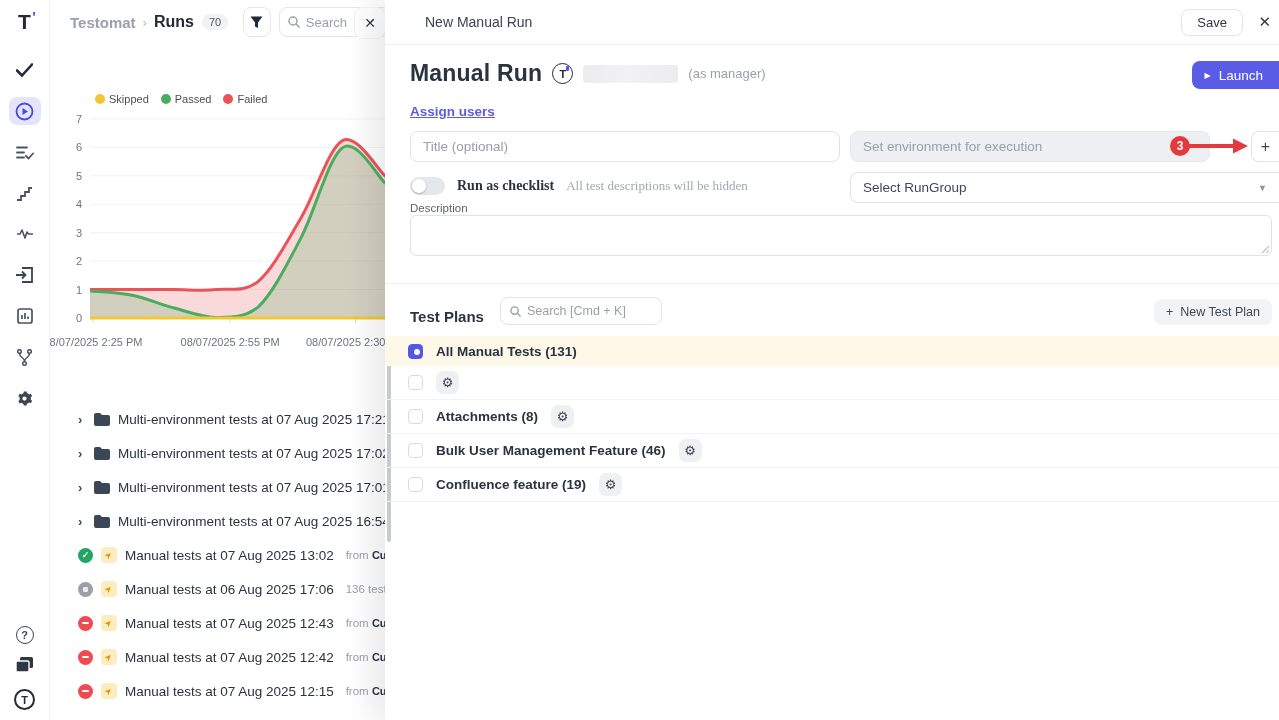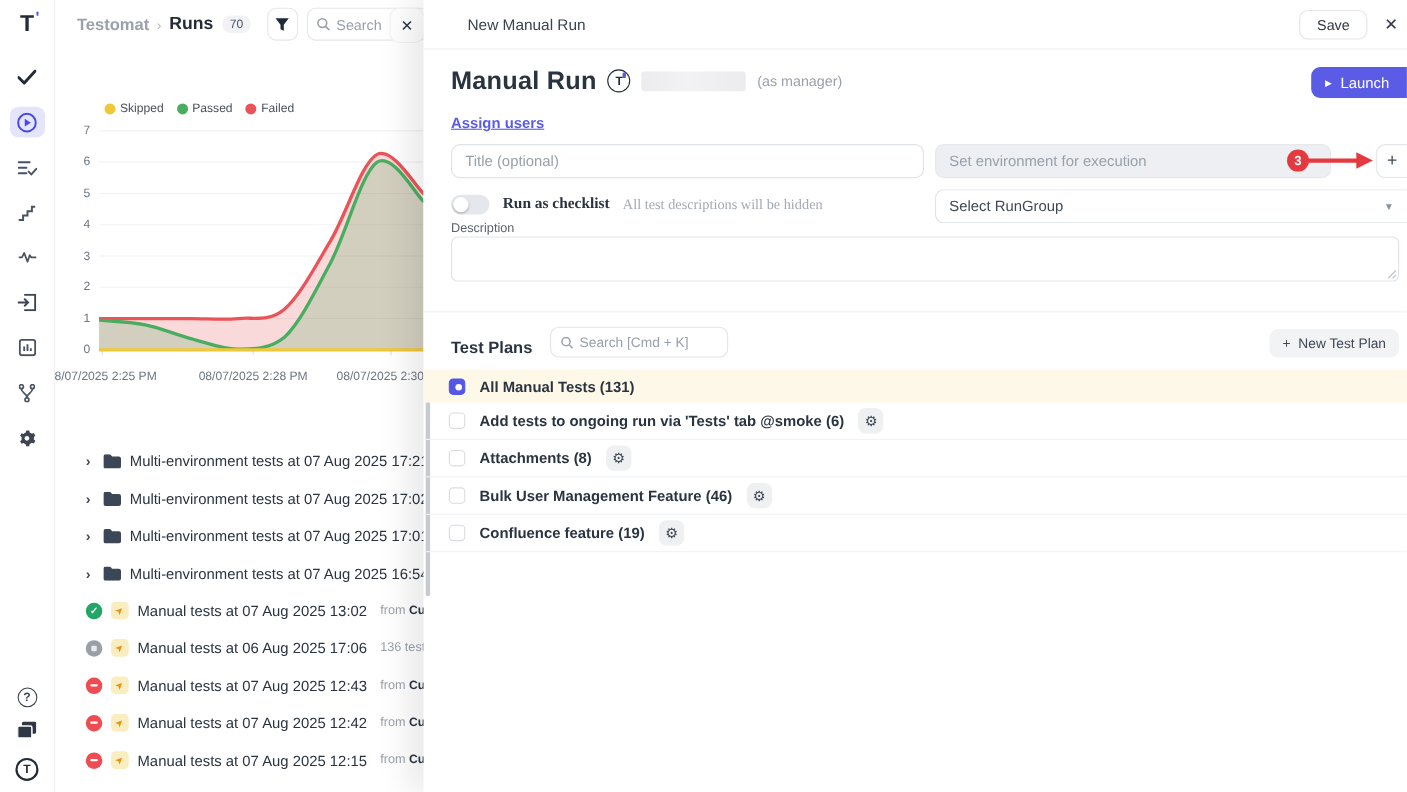--- a/index.html
+++ b/index.html
@@ -287,21 +287,21 @@
         <line x1="265.5" x2="265.5" y1="204" y2="209" stroke="#d9dce1" stroke-width="1"></line>
         <path d="M0,175.57142857142858C7.023809523809523,175.57142857142858,28.095238095238095,175.57142857142858,42.14285714285714,175.57142857142858C56.19047619047618,175.57142857142858,70.23809523809523,175.57142857142858,84.28571428571428,175.57142857142858C98.33333333333333,175.57142857142858,112.38095238095237,176.99285714285716,126.42857142857142,175.57142857142858C140.47619047619045,174.15,154.52380952380952,178.88809523809525,168.57142857142856,167.04285714285714C182.6190476190476,155.19761904761904,196.66666666666669,127.95357142857144,210.71428571428572,104.5C224.76190476190476,81.04642857142856,238.8095238095238,33.42857142857141,252.85714285714283,26.321428571428555C266.90476190476187,19.214285714285698,287.9761904761905,55.93452380952381,295,61.85714285714286L295,204L0,204Z" fill="#ea5358" fill-opacity="0.22"></path>
         <path d="M0,175.57142857142858C7.023809523809523,175.57142857142858,28.095238095238095,175.57142857142858,42.14285714285714,175.57142857142858C56.19047619047618,175.57142857142858,70.23809523809523,175.57142857142858,84.28571428571428,175.57142857142858C98.33333333333333,175.57142857142858,112.38095238095237,176.99285714285716,126.42857142857142,175.57142857142858C140.47619047619045,174.15,154.52380952380952,178.88809523809525,168.57142857142856,167.04285714285714C182.6190476190476,155.19761904761904,196.66666666666669,127.95357142857144,210.71428571428572,104.5C224.76190476190476,81.04642857142856,238.8095238095238,33.42857142857141,252.85714285714283,26.321428571428555C266.90476190476187,19.214285714285698,287.9761904761905,55.93452380952381,295,61.85714285714286" fill="none" stroke="#ea5358" stroke-width="3" stroke-linecap="round"></path>
         <path d="M0,176.99285714285713C7.023809523809523,177.70357142857142,28.095238095238095,178.4142857142857,42.14285714285714,181.25714285714287C56.19047619047618,184.10000000000002,70.23809523809523,190.35428571428574,84.28571428571428,194.05C98.33333333333333,197.74571428571429,112.38095238095237,203.66833333333332,126.42857142857142,203.43142857142857C140.47619047619045,203.19452380952382,154.52380952380952,204,168.57142857142856,192.62857142857143C182.6190476190476,179.45666666666668,196.66666666666669,150.93333333333334,210.71428571428572,124.4C224.76190476190476,97.86666666666667,238.8095238095238,42.667857142857166,252.85714285714283,33.428571428571445C266.90476190476187,24.189285714285724,287.9761904761905,63.04166666666665,295,68.9642857142857L295,204L0,204Z" fill="#49ad5f" fill-opacity="0.22"></path>
         <path d="M0,176.99285714285713C7.023809523809523,177.70357142857142,28.095238095238095,178.4142857142857,42.14285714285714,181.25714285714287C56.19047619047618,184.10000000000002,70.23809523809523,190.35428571428574,84.28571428571428,194.05C98.33333333333333,197.74571428571429,112.38095238095237,203.66833333333332,126.42857142857142,203.43142857142857C140.47619047619045,203.19452380952382,154.52380952380952,204,168.57142857142856,192.62857142857143C182.6190476190476,179.45666666666668,196.66666666666669,150.93333333333334,210.71428571428572,124.4C224.76190476190476,97.86666666666667,238.8095238095238,42.667857142857166,252.85714285714283,33.428571428571445C266.90476190476187,24.189285714285724,287.9761904761905,63.04166666666665,295,68.9642857142857" fill="none" stroke="#49ad5f" stroke-width="3" stroke-linecap="round"></path>
         <path d="M0,204C7.023809523809523,204,28.095238095238095,204,42.14285714285714,204C56.19047619047618,204,70.23809523809523,204,84.28571428571428,204C98.33333333333333,204,112.38095238095237,204,126.42857142857142,204C140.47619047619045,204,154.52380952380952,204,168.57142857142856,204C182.6190476190476,204,196.66666666666669,204,210.71428571428572,204C224.76190476190476,204,238.8095238095238,204,252.85714285714283,204C266.90476190476187,204,287.9761904761905,204,295,204" fill="none" stroke="#f0c734" stroke-width="3" stroke-linecap="round"></path>
       </svg>
   </div>
   <div class="x-labels" id="x-labels">
       <div style="left: -57.05px;">08/07/2025 2:25 PM</div>
-      <div style="left: 80.125px;">08/07/2025 2:28 PM</div>
+      <div style="left: 80.125px;">08/07/2025 2:55 PM</div>
       <div style="left: 205.5px;">08/07/2025 2:30 PM</div>
     </div>
 
   <div class="run-list">
     <div class="run-row">
       <span class="chev">›</span>
       <svg width="16" height="13" viewBox="0 0 16 13">
           <path d="M0 2 a2 2 0 0 1 2-2 h4 l2 2 h6 a2 2 0 0 1 2 2 v7 a2 2 0 0 1-2 2 h-12 a2 2 0 0 1-2-2 Z" fill="#3b4656"></path>
         </svg>
       <span class="run-label">Multi-environment tests at 07 Aug 2025 17:21</span>
@@ -435,21 +435,20 @@
     </button>
   </div>
 
   <div class="tp-list">
     <div class="tp-row hl">
       <span class="cb checked"></span>
       <span class="tp-label">All Manual Tests (131)</span>
     </div>
     <div class="tp-row">
       <span class="cb"></span>
-      <span class="tp-label">Add tests to ongoing run via 'Tests' tab @smoke (6)</span>
       <button class="gear-btn">
           <span>⚙</span>
         </button>
     </div>
     <div class="tp-row">
       <span class="cb"></span>
       <span class="tp-label">Attachments (8)</span>
       <button class="gear-btn">
           <span>⚙</span>
         </button>

